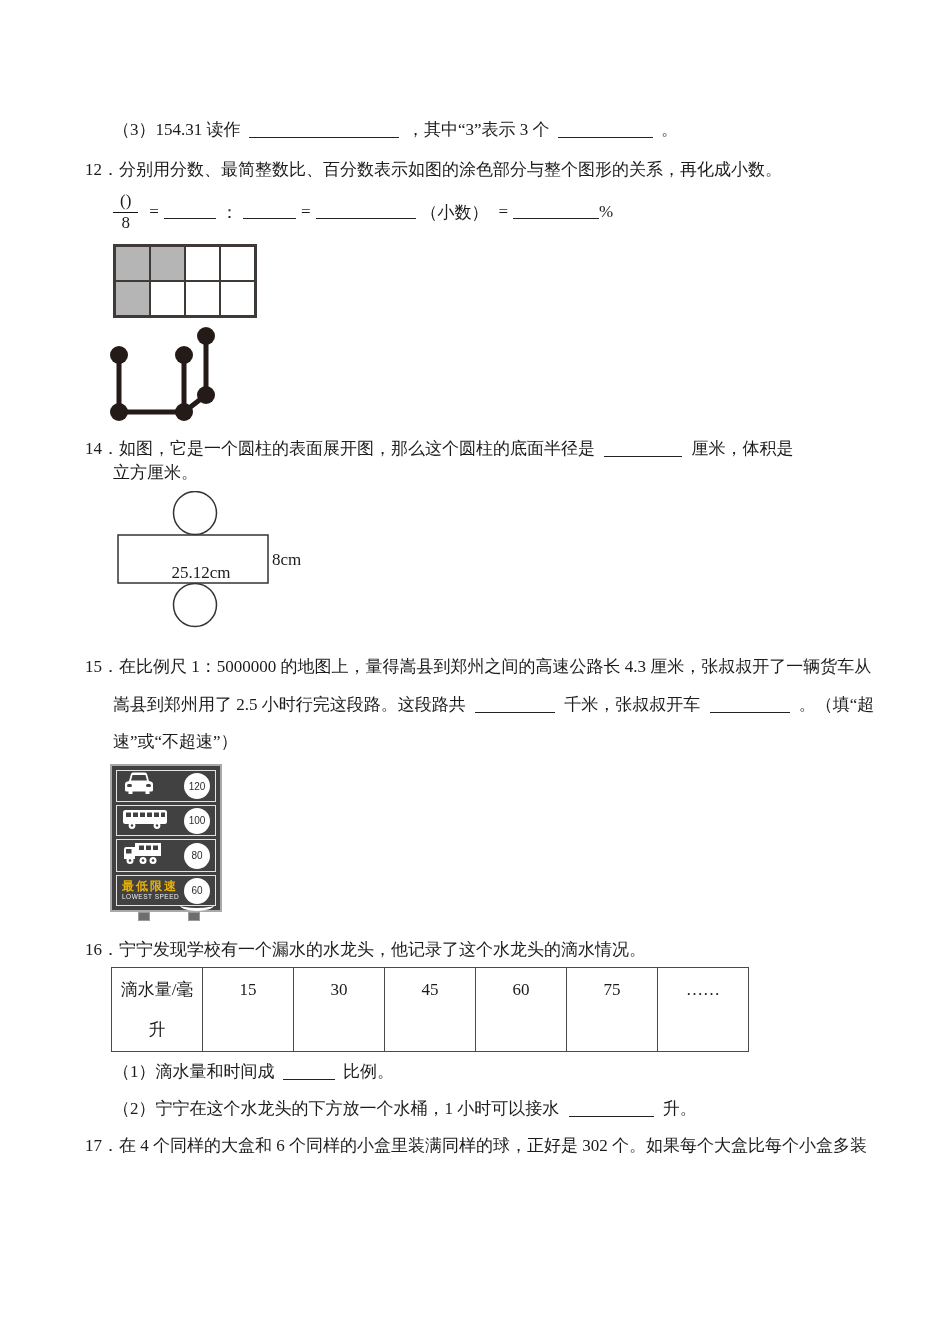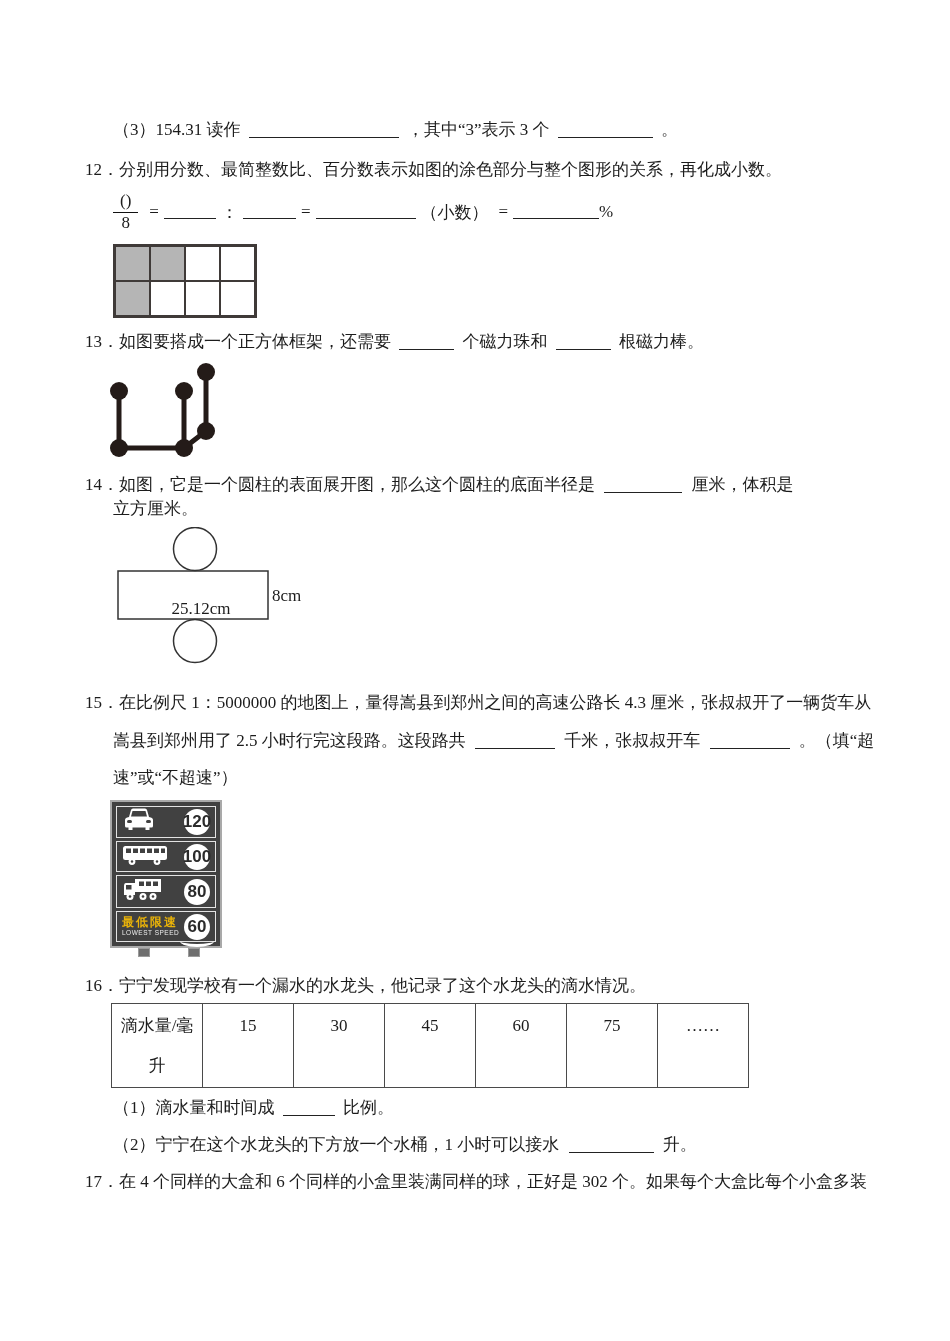--- a/index.html
+++ b/index.html
@@ -27,22 +27,22 @@
   .cube-fig{margin:8px 0 0 10px;}
   
   .net-fig{margin:6px 0 0 28px;}
   .net-fig text{fill:#1c1c1c;font-family:"Liberation Serif","DejaVu Serif",serif;}
   
   .sign-wrap{margin:10px 0 0 25px;width:112px;}
   .sign{box-sizing:border-box;width:112px;height:148px;background:#414141;border:2px solid #a9a9a9;
         padding:4px;display:flex;flex-direction:column;gap:3px;}
   .sign-row{box-sizing:border-box;border:1px solid #e3e3e3;flex:1;display:flex;align-items:center;
             justify-content:space-between;padding:0 5px;background:#414141;}
-  .badge{width:26px;height:26px;border-radius:50%;background:#fff;color:#2b2b2b;font-weight:bold;
-         font-size:17px;display:flex;align-items:center;justify-content:center;flex:none;
+  .badge{width:26px;height:26px;border-radius:50%;background:#fff;color:#2b2b2b;font-weight:normal;
+         font-size:10px;display:flex;align-items:center;justify-content:center;flex:none;
          font-family:"Liberation Sans","DejaVu Sans",sans-serif;}
   .badge-min{position:relative;}
   .badge-min::after{content:"";position:absolute;left:-4px;right:-4px;bottom:-7px;height:9px;
          border-bottom:3px solid #fff;border-radius:50%;}
   .min-labels{display:flex;flex-direction:column;line-height:1;}
   .min-labels .cn{color:#eab308;font-size:12px;font-weight:bold;letter-spacing:2px;}
   .min-labels .en{color:#eee;font-size:6.5px;letter-spacing:0.5px;margin-top:2px;
          font-family:"Liberation Sans","DejaVu Sans",sans-serif;}
   .sign-tabs{display:flex;width:112px;}
   .sign-tabs .tab{width:10px;height:7px;background:#6e6e6e;border:1px solid #9a9a9a;}
@@ -95,27 +95,20 @@
     <div class="cell shaded" style="background: rgb(181, 181, 181);"></div>
     <div class="cell shaded" style="background: rgb(181, 181, 181);"></div>
     <div class="cell"></div>
     <div class="cell"></div>
     <div class="cell shaded" style="background: rgb(181, 181, 181);"></div>
     <div class="cell"></div>
     <div class="cell"></div>
     <div class="cell"></div>
   </div>
 
-  <div class="line" style="margin-top:12px;">
-    <span>13．如图要搭成一个正方体框架，还需要</span>
-    <span class="blank" style="width:55px;margin:0 4px;"></span>
-    <span>个磁力珠和</span>
-    <span class="blank" style="width:55px;margin:0 4px;"></span>
-    <span>根磁力棒。</span>
-  </div>
 
   <div class="cube-fig">
     <svg width="130" height="100" viewBox="0 0 130 100">
       <line class="rod" x1="24" y1="29" x2="24" y2="86"></line>
       <line class="rod" x1="24" y1="86" x2="89" y2="86"></line>
       <line class="rod" x1="89" y1="29" x2="89" y2="86"></line>
       <line class="rod" x1="89" y1="86" x2="111" y2="69"></line>
       <line class="rod" x1="111" y1="69" x2="111" y2="10"></line>
       <circle class="ink" cx="24" cy="29" r="9"></circle>
       <circle class="ink" cx="89" cy="29" r="9"></circle>

